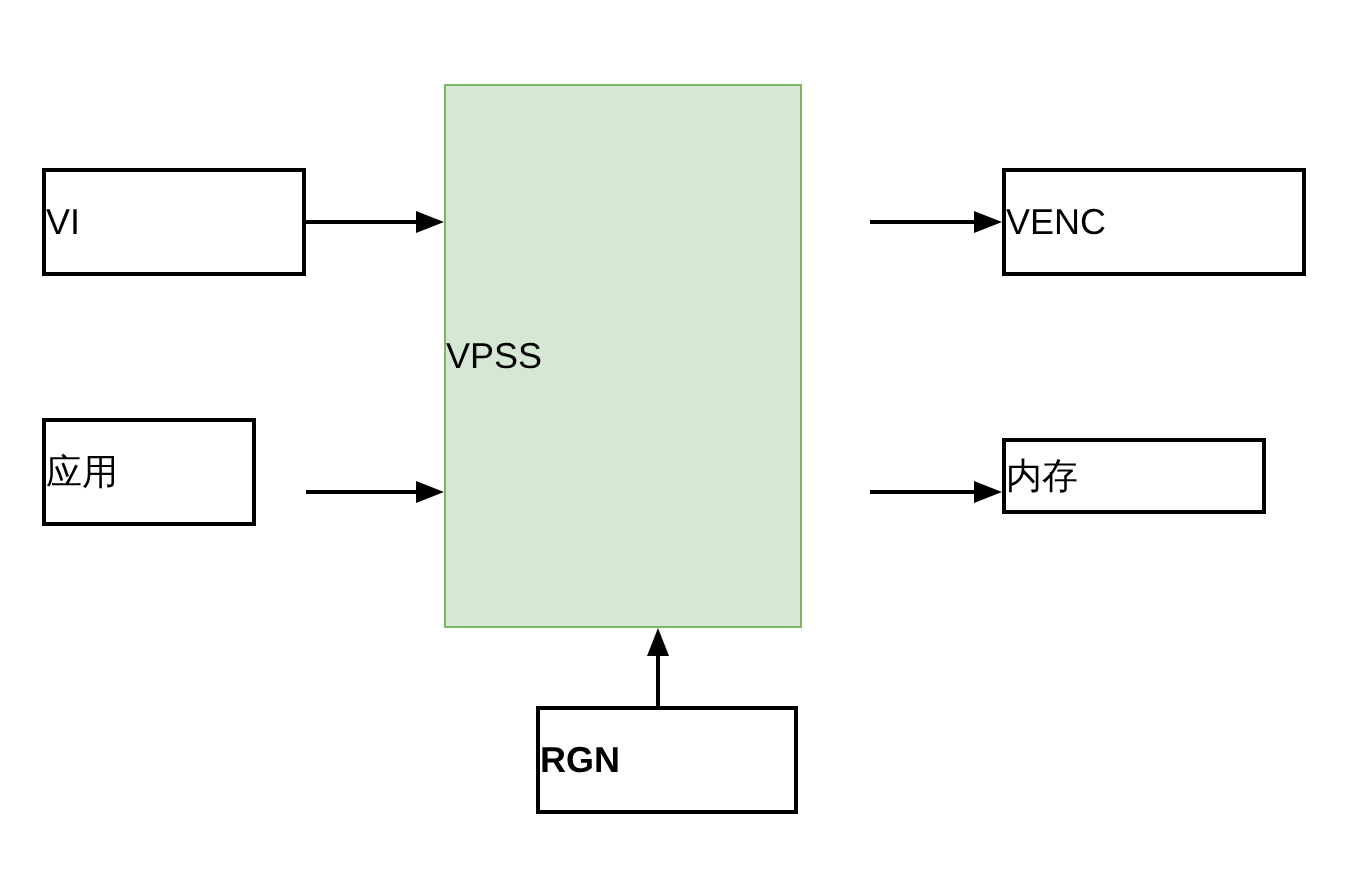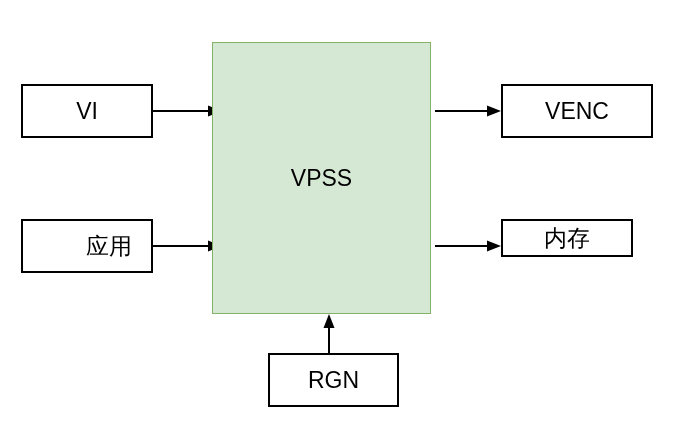--- a/index.html
+++ b/index.html
@@ -12,37 +12,37 @@
     width: 675px;
     height: 436px;
     background: var(--background, #ffffff);
     font-family: "Liberation Sans", sans-serif;
     overflow: hidden;
   }
   .node {
     position: absolute;
     display: flex;
     align-items: center;
-    justify-content: center;
+    justify-content: flex-start;
     box-sizing: border-box;
     background: var(--node-fill, #ffffff);
     border: 2px solid var(--node-border, #000000);
     color: var(--text, #000000);
-    font-size: 23px;
+    font-size: 18px;
     line-height: 1;
     white-space: nowrap;
     text-align: center;
   }
   .node--vi     { left: 21px;  top: 84px;  width: 132px; height: 54px; }
-  .node--app    { left: 21px;  top: 219px; width: 132px; height: 54px; padding-left: 44px; }
+  .node--app    { left: 21px;  top: 209px; width: 107px; height: 54px; }
   .node--venc   { left: 501px; top: 84px;  width: 152px; height: 54px; }
   .node--memory { left: 501px; top: 219px; width: 132px; height: 38px; }
-  .node--rgn    { left: 268px; top: 353px; width: 131px; height: 54px; }
+  .node--rgn    { left: 268px; top: 353px; width: 131px; height: 54px; font-weight: bold; }
   .node--vpss {
-    left: 212px; top: 42px; width: 219px; height: 272px;
+    left: 222px; top: 42px; width: 179px; height: 272px;
     background: var(--vpss-fill, #d5e8d4);
     border: 1.5px solid var(--vpss-border, #82b366);
   }
   .edges {
     position: absolute;
     left: 0; top: 0;
     width: 675px; height: 436px;
     pointer-events: none;
   }
   .edges line    { stroke: var(--arrow, #000000); stroke-width: 2; }

